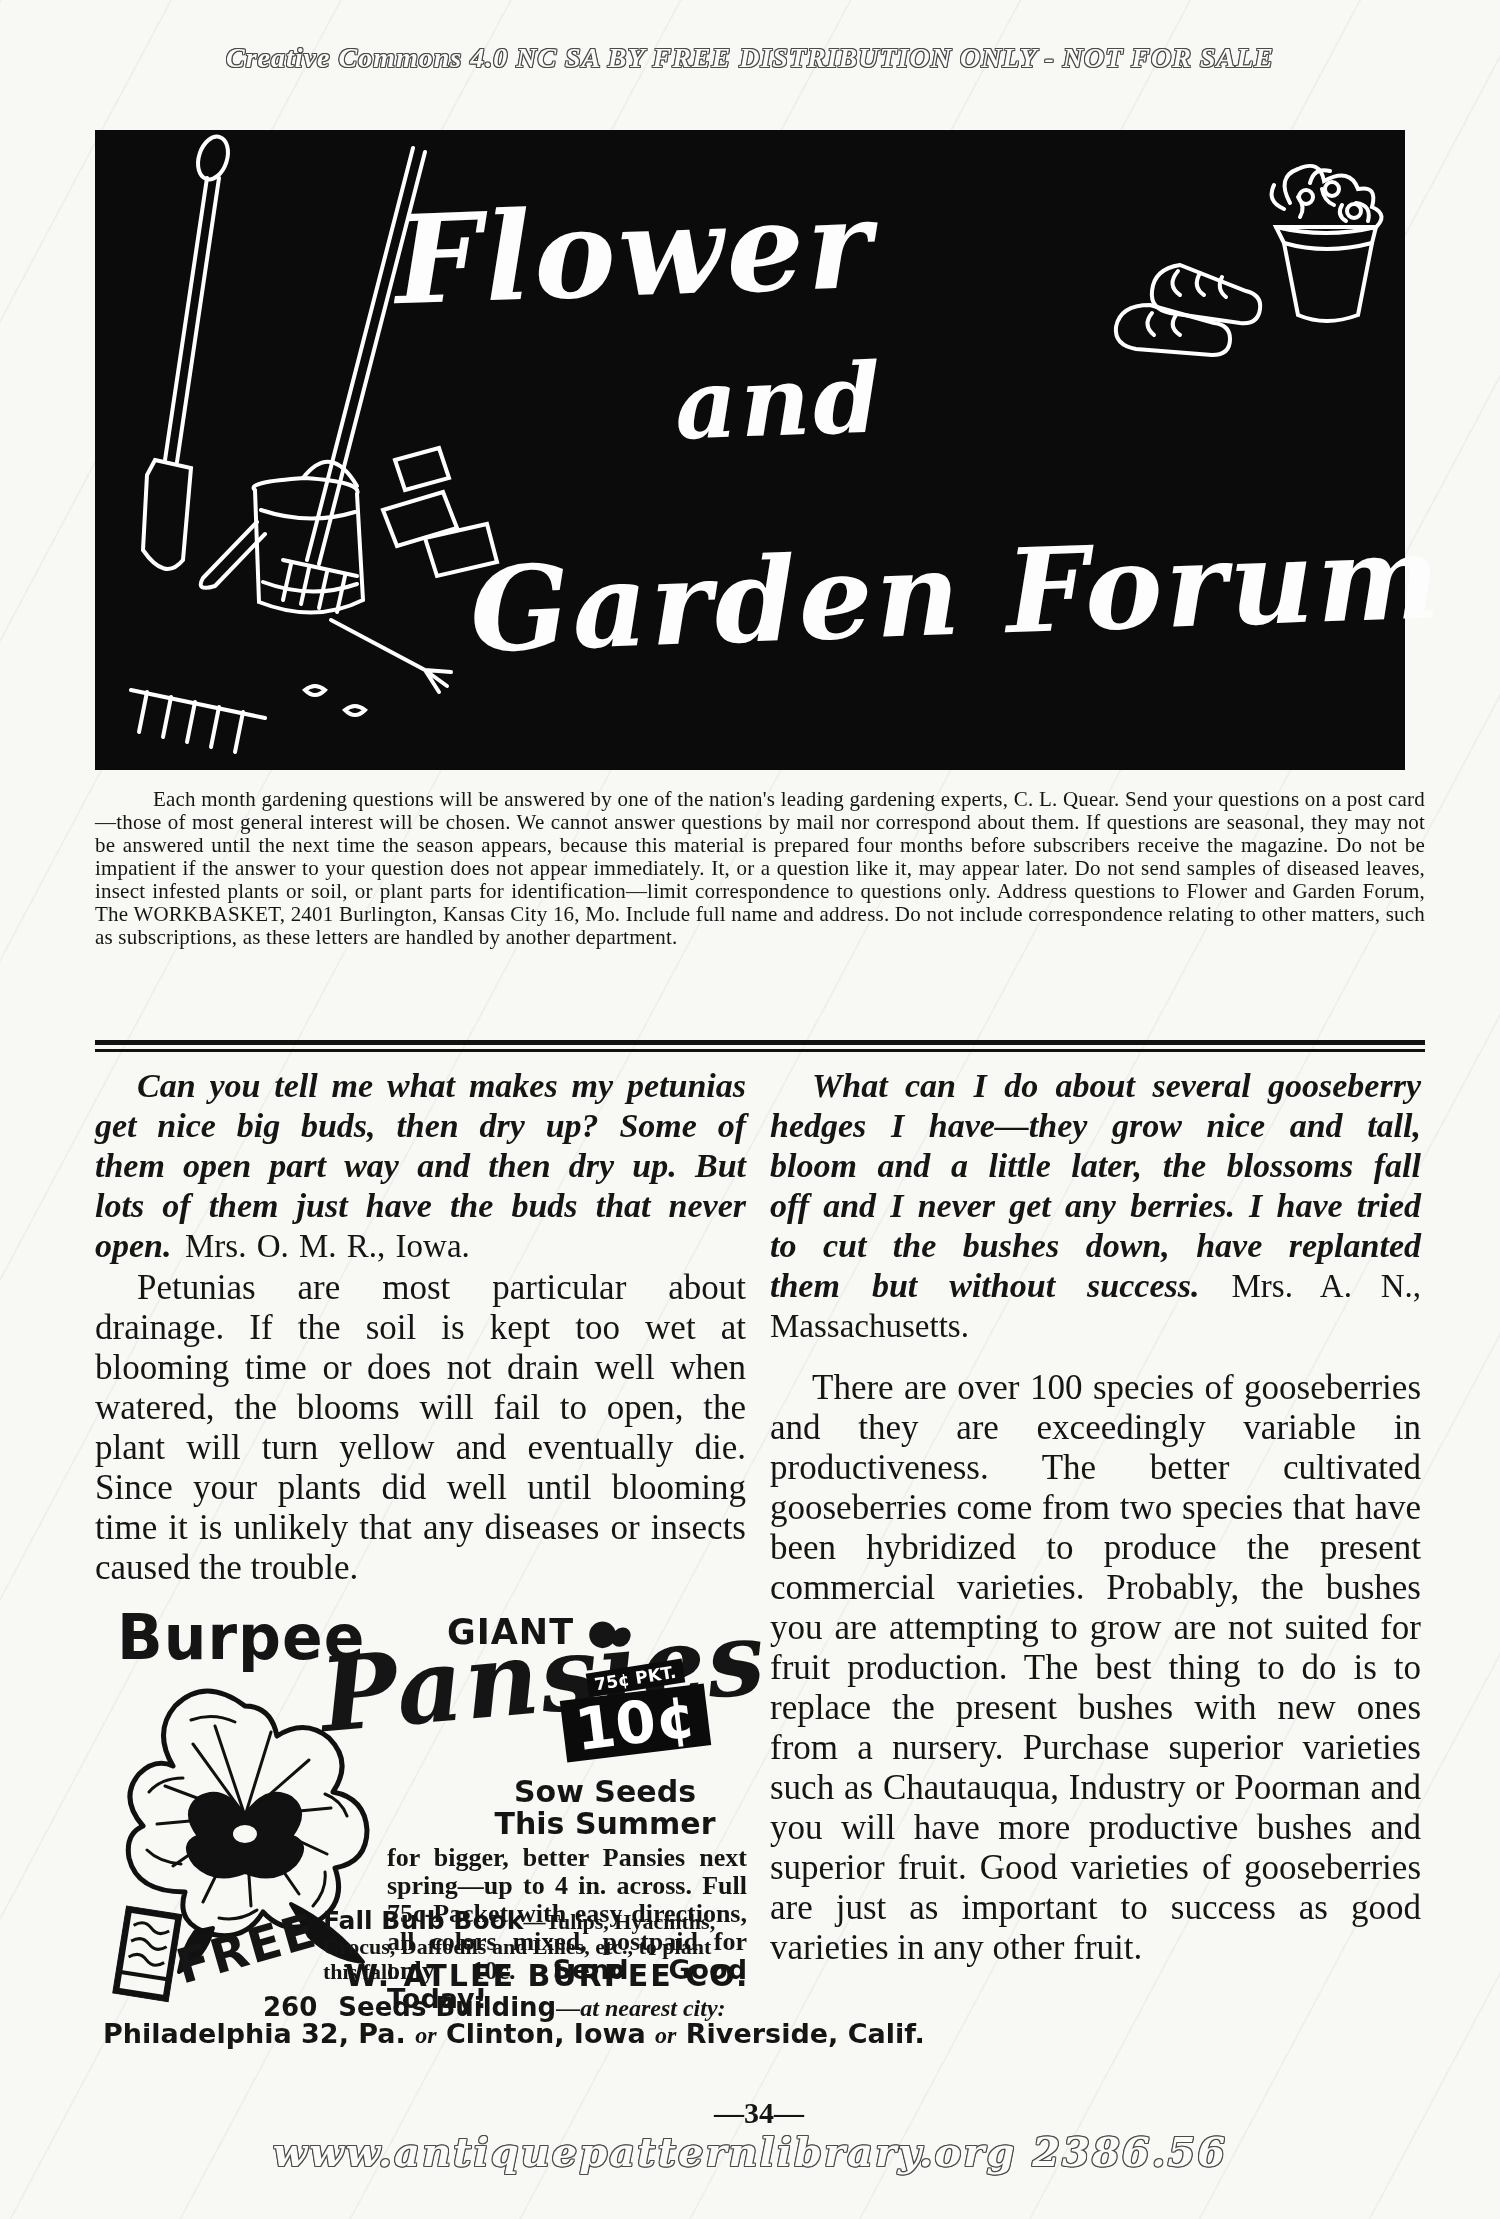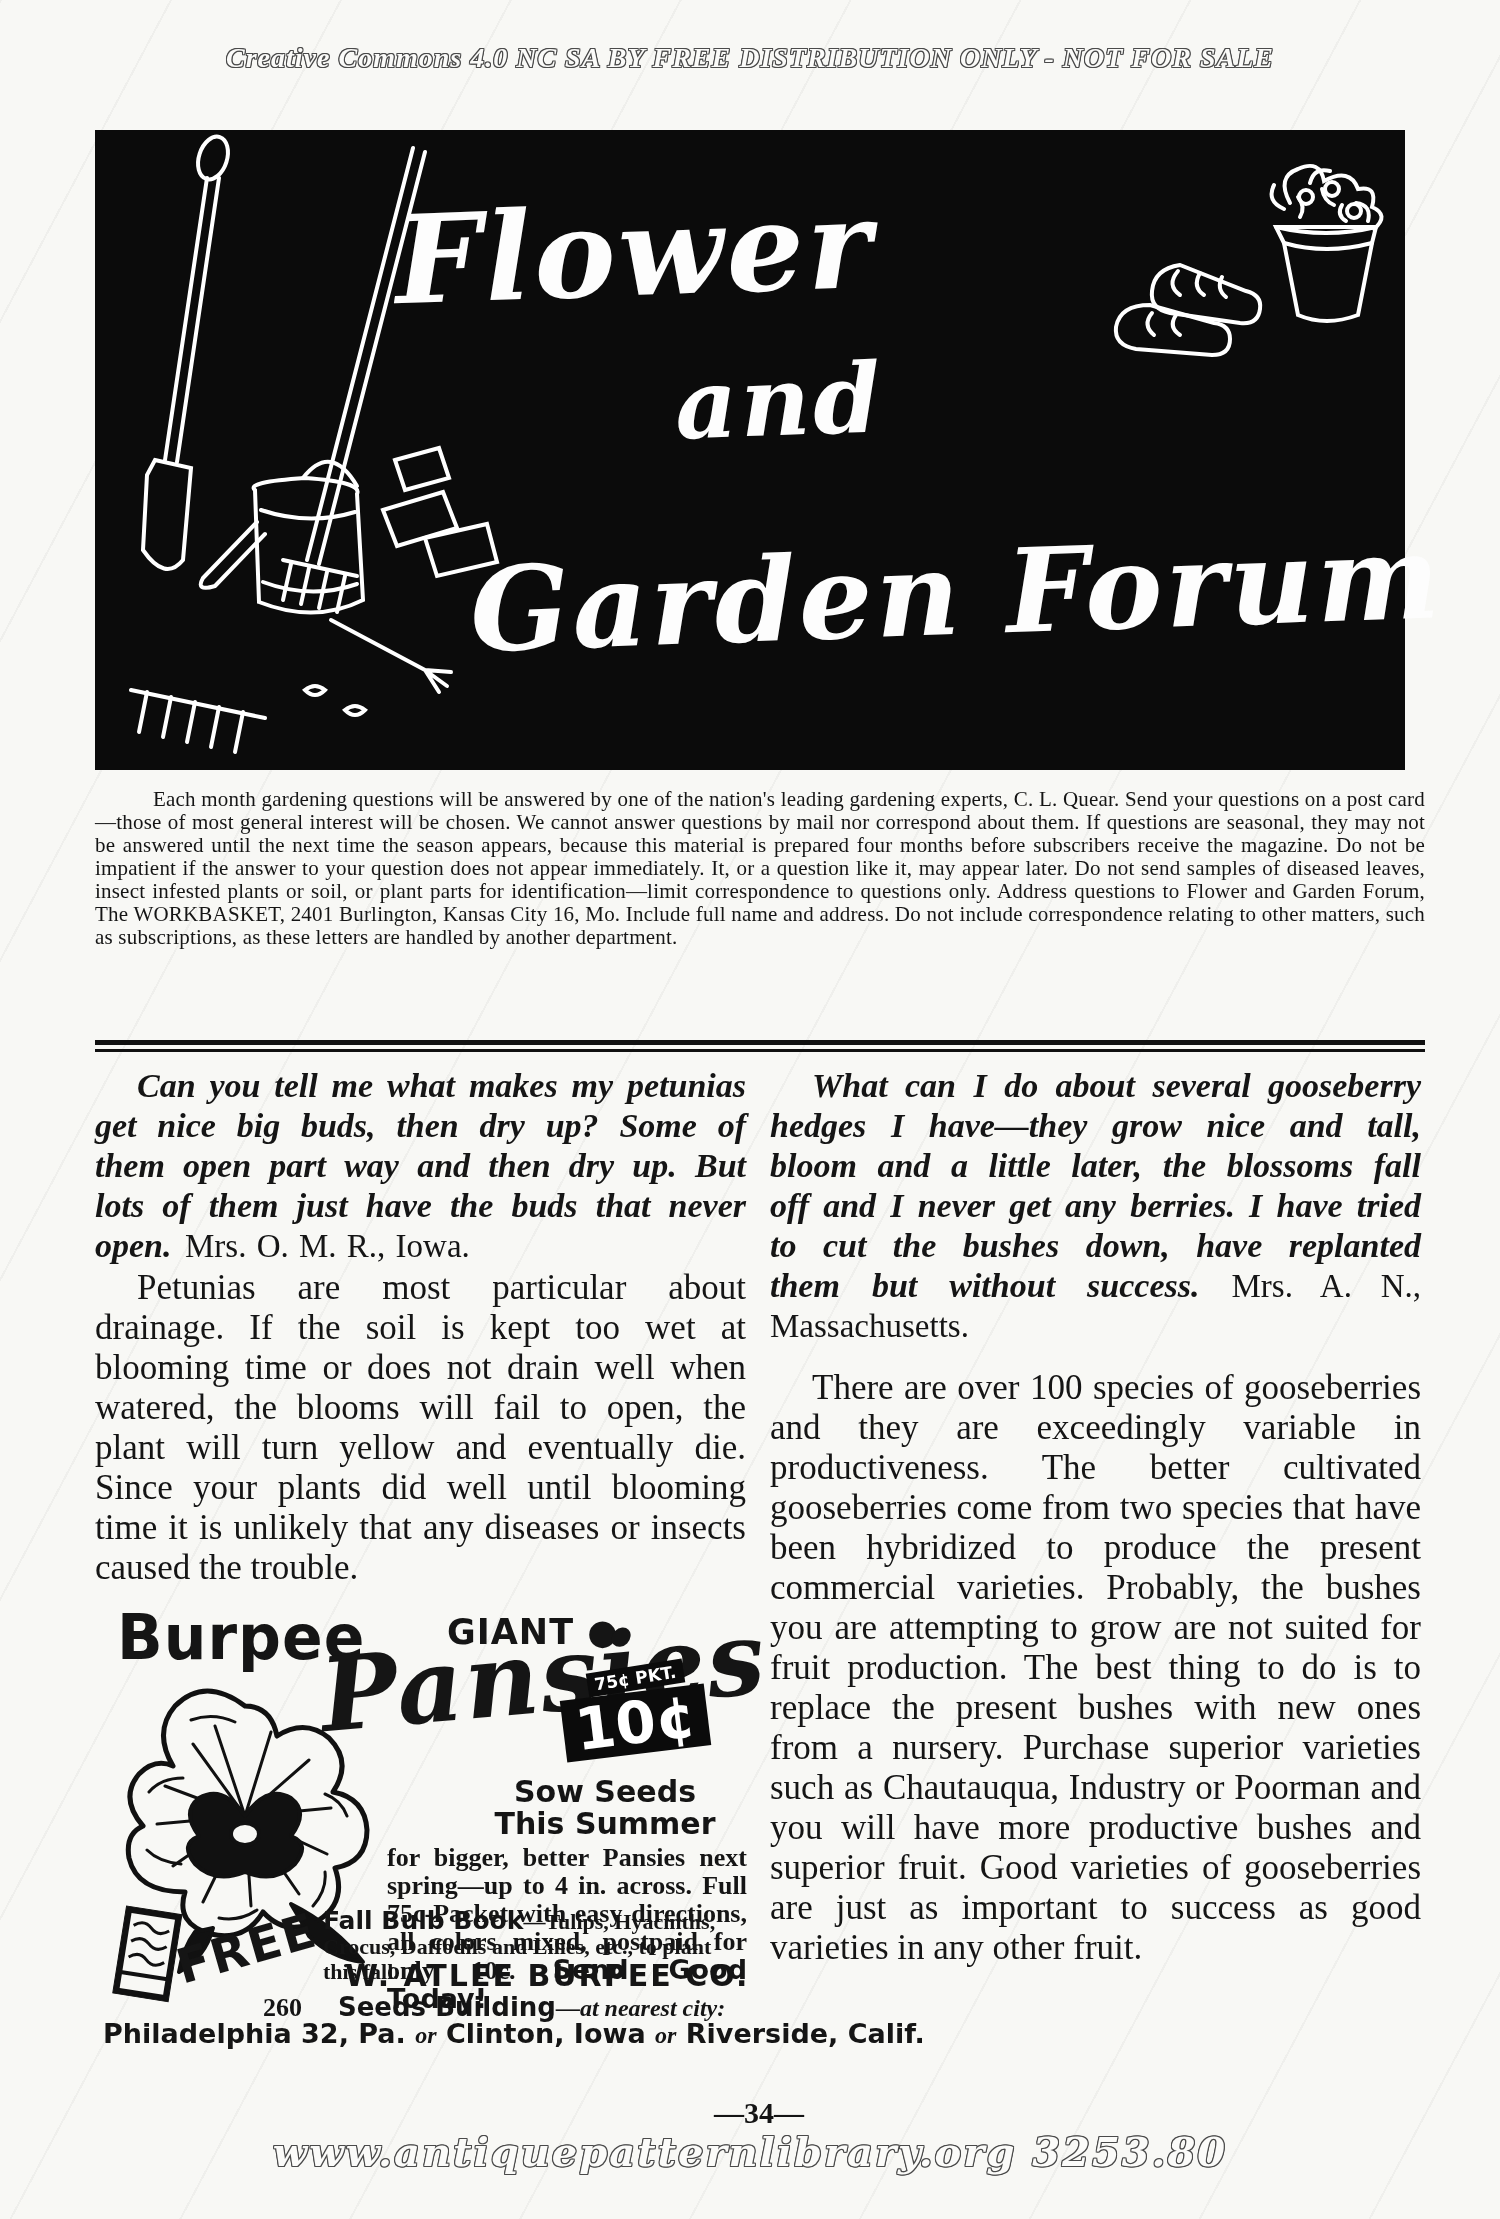--- a/index.html
+++ b/index.html
@@ -156,21 +156,21 @@
     font-family:"DejaVu Sans", sans-serif; font-weight:900;
     font-size:30px; letter-spacing:2px; white-space:nowrap;
   }
   .ad-address1{
     position:absolute; left:168px; top:384px; white-space:nowrap;
     font-size:26px;
   }
   .ad-address1 .num, .ad-address1 .bb{
     font-family:"DejaVu Sans", sans-serif; font-weight:900;
   }
-  .ad-address1 .num{ margin-right:36px;font-family:Liberation Serif, serif; }
+  .ad-address1 .num{ margin-right:21px; }
   .ad-address1 .it{ font-style:italic; font-weight:bold; font-size:24px; }
   .ad-address2{
     position:absolute; left:8px; top:410px; white-space:nowrap;
     font-family:"DejaVu Sans", sans-serif; font-weight:900; font-size:27px;
   }
   .ad-address2 .or{
     font-family:"Liberation Serif", serif; font-style:italic;
     font-weight:bold; font-size:24px;
   }
   
@@ -315,15 +315,15 @@
 
     <div class="col col-right">
       <p class="question"><span>What can I do about several gooseberry hedges I have—they grow nice and tall, bloom and a little later, the blossoms fall off and I never get any berries.  I have tried to cut the bushes down, have replanted them but without success.</span>
         <span class="asker">Mrs. A. N., Massachusetts.</span></p>
       <p class="answer">There are over 100 species of gooseberries and they are exceedingly variable in productiveness.  The better cultivated gooseberries come from two species that have been hybridized to produce the present commercial varieties.  Probably, the bushes you are attempting to grow are not suited for fruit production.  The best thing to do is to replace the present bushes with new ones from a nursery.  Purchase superior varieties such as Chautauqua, Industry or Poorman and you will have more productive bushes and superior fruit.  Good varieties of gooseberries are just as important to success as good varieties in any other fruit.</p>
     </div>
 
   </div>
 
   <div class="page-number">—34—</div>
-  <div class="footer-url engraved">www.antiquepatternlibrary.org 3253.80</div>
+  <div class="footer-url engraved">www.antiquepatternlibrary.org 2386.56</div>
 
 </div>
 
 </body></html>

